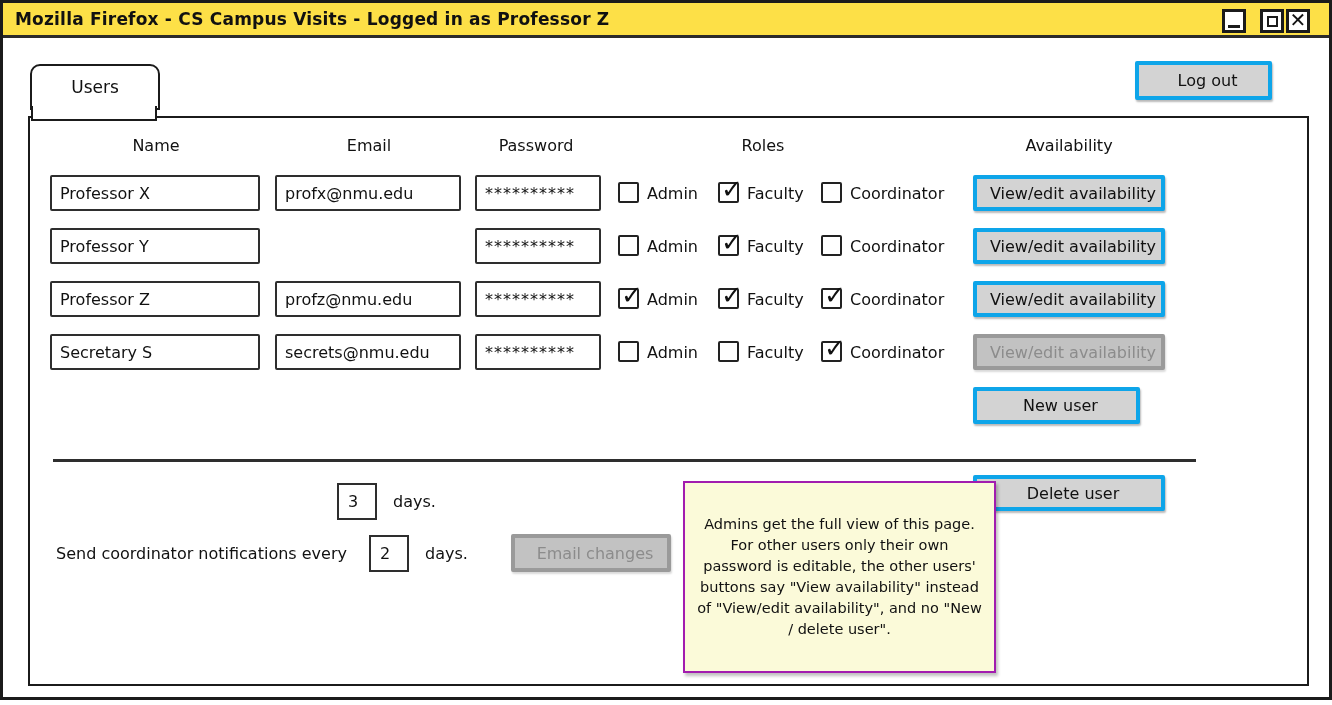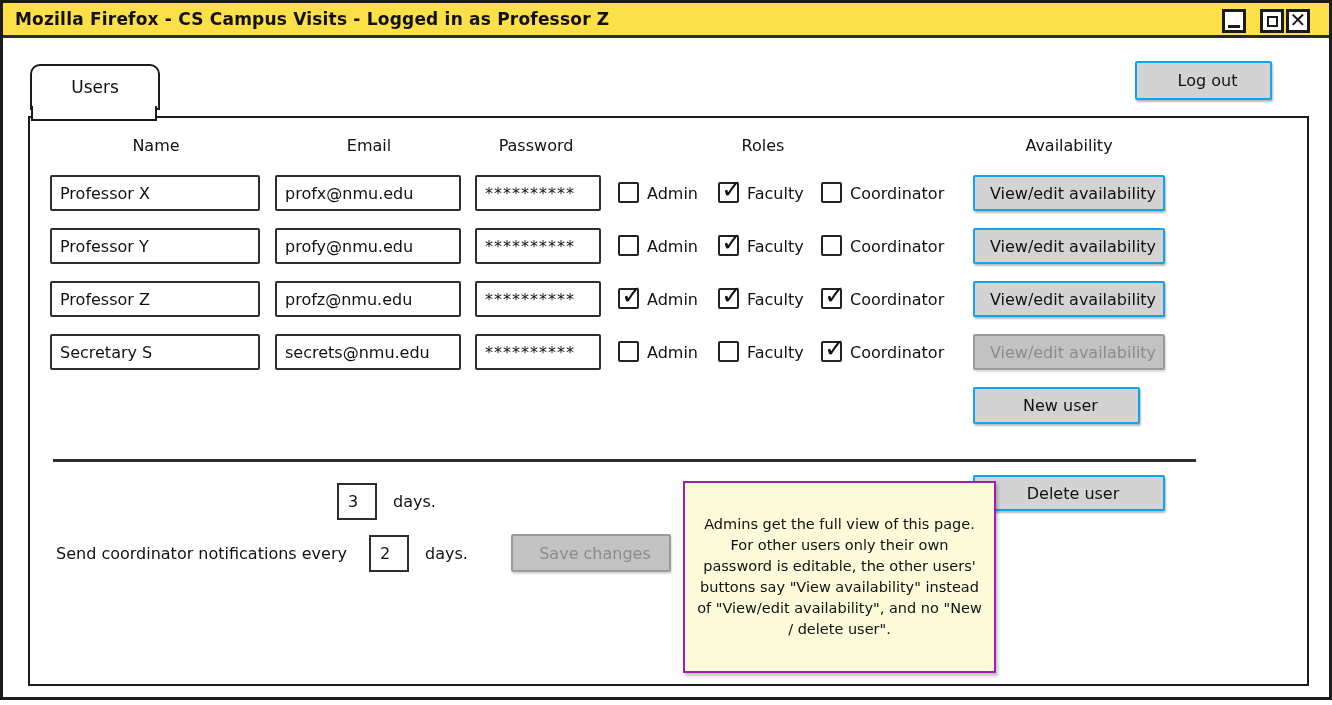--- a/index.html
+++ b/index.html
@@ -15,21 +15,21 @@
   .glyph-min{width:12px;height:0;border-bottom:3px solid #1b1b1b;margin-top:10px;}
   .glyph-max{width:11px;height:11px;border:2.5px solid #1b1b1b;box-sizing:border-box;}
   .glyph-close{font-size:20px;font-weight:bold;line-height:1;margin-top:-2px;}
   
   .tab-users{position:absolute;left:27px;top:61px;width:130px;height:46px;background:#fff;border:2px solid #1b1b1b;border-radius:10px 10px 0 0;box-sizing:border-box;z-index:3;display:flex;align-items:center;justify-content:center;font-size:17px;}
   .tab-connector{position:absolute;left:28px;top:103px;width:126px;height:15px;background:#fff;border:2px solid #1b1b1b;border-top:none;box-sizing:border-box;z-index:3;}
   .tab-visits{position:absolute;left:153px;top:65px;width:138px;height:48px;background:#e8e8e8;border:2px solid #1b1b1b;border-radius:10px 10px 0 0;box-sizing:border-box;z-index:1;display:flex;align-items:center;justify-content:center;font-size:17px;}
   
   .panel{position:absolute;left:25px;top:113px;width:1281px;height:570px;border:2px solid #1b1b1b;box-sizing:border-box;background:#fff;z-index:0;}
   
-  .btn{position:absolute;background:#d3d3d3;border:2px solid #0ea5e9;border-radius:2px;box-sizing:border-box;display:flex;align-items:center;justify-content:center;font-size:16px;box-shadow:1px 2px 2px rgba(0,0,0,.28);cursor:default;padding-left:8px;}
+  .btn{position:absolute;background:#d3d3d3;border:4px solid #0ea5e9;border-radius:2px;box-sizing:border-box;display:flex;align-items:center;justify-content:center;font-size:16px;box-shadow:1px 2px 2px rgba(0,0,0,.28);cursor:default;padding-left:8px;}
   .btn.disabled{background:#c2c2c2;border-color:#9a9a9a;color:#8c8c8c;box-shadow:1px 2px 2px rgba(0,0,0,.15);}
   .logout{left:1132px;top:58px;width:137px;height:39px;z-index:4;}
   .newuser{left:970px;top:384px;width:167px;height:37px;}
   .deleteuser{left:970px;top:472px;width:192px;height:36px;z-index:2;}
   .savechanges{left:508px;top:531px;width:160px;height:38px;}
   
   .colhead{position:absolute;top:133px;transform:translateX(-50%);font-size:16px;white-space:nowrap;}
   
   .row{position:absolute;left:0;width:1332px;height:37px;}
   .tfield{position:absolute;top:0;height:36px;border:2px solid #2e2e2e;border-radius:2px;box-sizing:border-box;background:#fff;font-family:"DejaVu Sans",sans-serif;font-size:16px;color:#111;padding:0 0 0 8px;outline:none;}
@@ -91,21 +91,20 @@
     <div class="cblabel lb-admin">Admin</div>
     <div class="cb cb-faculty checked"></div>
     <div class="cblabel lb-faculty">Faculty</div>
     <div class="cb cb-coord"></div>
     <div class="cblabel lb-coord">Coordinator</div>
     <div class="btn avail">View/edit availability</div>
   </div>
 
   <div class="row" style="top:225px">
     <input class="tfield f-name" value="Professor Y" style="">
-    <input class="tfield f-email" value="profy@nmu.edu" style="">
     <input class="tfield f-pw" value="**********" style="">
     <div class="cb cb-admin"></div>
     <div class="cblabel lb-admin">Admin</div>
     <div class="cb cb-faculty checked"></div>
     <div class="cblabel lb-faculty">Faculty</div>
     <div class="cb cb-coord"></div>
     <div class="cblabel lb-coord">Coordinator</div>
     <div class="btn avail">View/edit availability</div>
   </div>
 
@@ -141,19 +140,19 @@
 
   <div class="btn deleteuser">Delete user</div>
 
   <input class="numbox" style="left: 334px; top: 480px;" value="3">
   <div class="set-text" style="left:390px;top:480px">days.</div>
 
   <div class="set-text" style="left:53px;top:532px">Send coordinator notifications every</div>
   <input class="numbox" style="left: 366px; top: 532px;" value="2">
   <div class="set-text" style="left:422px;top:532px">days.</div>
 
-  <div class="btn savechanges disabled">Save changes</div>
+  <div class="btn savechanges disabled">Email changes</div>
 
   <div class="note">
     <div class="note-text">Admins get the full view of this page. For other users only their own password is editable, the other users' buttons say "View availability" instead of "View/edit availability", and no "New / delete user".</div>
   </div>
 
 </div>
 
 </body></html>

